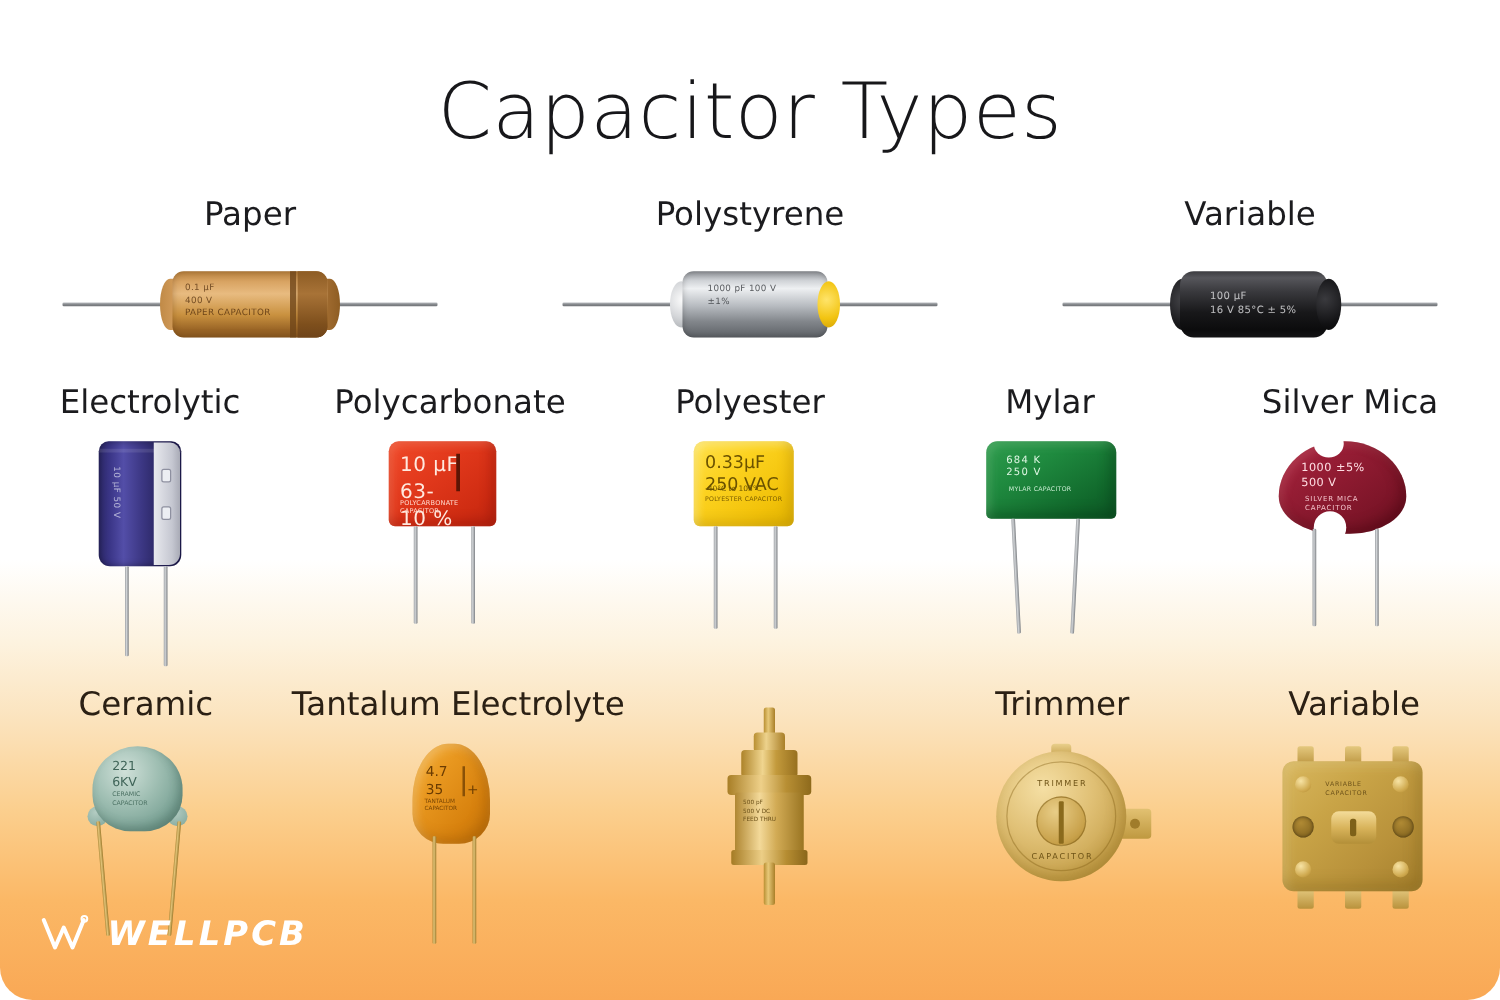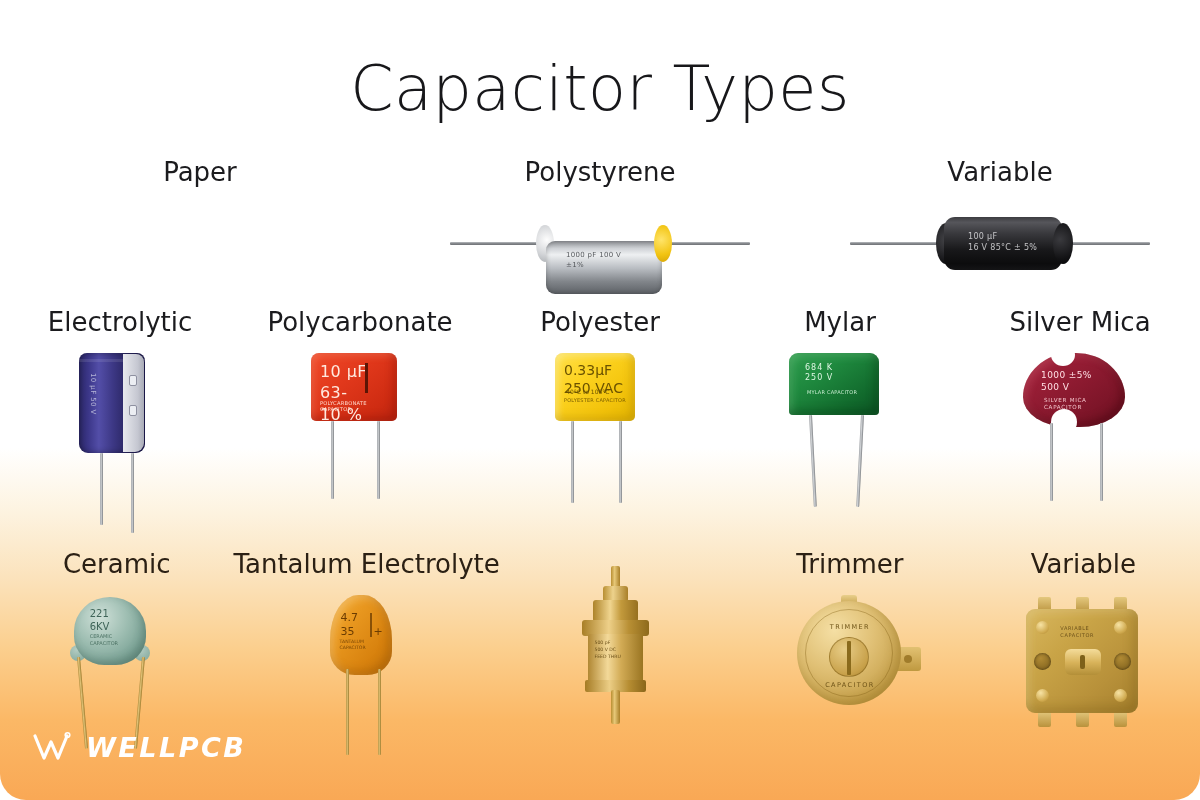--- a/index.html
+++ b/index.html
@@ -140,21 +140,21 @@
     letter-spacing: .3px;
     white-space: pre-line;
   }
   #art-paper .body-print { color: #4a2708; opacity: .72; }
 
   
   #art-polystyrene .body {
     background: linear-gradient(to bottom,
       #8f9297 0%, #cfd2d6 14%, #eef0f2 26%, #b8bcc1 52%, #82868b 76%, #696d72 92%, #5d6166 100%);
     box-shadow: inset 0 0 5px rgba(0,0,0,.25);
-    width: 116px; left: 96px; margin-top: 24px;
+    width: 116px; left: 96px;
   }
   #art-polystyrene .cap-end.left {
     left: 86px;
     background: radial-gradient(circle at 60% 40%, #fdfdfd, #d3d5d8 60%, #aeb1b5);
   }
   #art-polystyrene .cap-end.right {
     left: 204px;
     background: radial-gradient(circle at 40% 40%, #ffe46a, #f2c412 60%, #d6a405);
   }
   #art-polystyrene .body-print { color: #3c3f43; opacity: .85; left: 20px; top: 9px; }
@@ -254,21 +254,21 @@
   #art-polyester .box-print { color:#6b5200; font-size: 14px; top: 8px; }
   #art-polyester .box-sub { color:#7a5d00; font-size: 5px; top: 44px; }
   #art-polyester .box-sub2 { position:absolute; left:9px; top: 35px; color:#6b5200; font-size: 6px;
                              font-family:"DejaVu Sans", sans-serif;}
   #art-polyester .r-lead.l { left: 46px; top: 68px; height: 82px; }
   #art-polyester .r-lead.r { left: 94px; top: 68px; height: 82px; }
 
   #art-mylar .boxcap {
     background: linear-gradient(to bottom right, #2f9c4e 0%, #1f8a3f 34%, #11692c 76%, #0c5324 100%);
     box-shadow: inset -4px -4px 10px rgba(0,50,15,.4), inset 3px 3px 8px rgba(160,235,175,.28);
-    height: 62px; left: 24px; width: 90px; border-radius: 9px 9px 4px 4px;
+    height: 62px; left: 24px; width: 104px; border-radius: 9px 9px 4px 4px;
   }
   #art-mylar .box-print { color:#ddf6e2; font-size: 8px; top: 10px; left: 16px; letter-spacing: 1px;}
   #art-mylar .box-sub { color:#c7ecd0; font-size: 5px; top: 36px; left: 18px; }
   #art-mylar .r-lead.l { left: 44px; top: 62px; height: 92px;
       transform: rotate(-3deg); transform-origin: top center; }
   #art-mylar .r-lead.r { left: 96px; top: 62px; height: 92px;
       transform: rotate(3deg); transform-origin: top center; }
 
   
   #art-silvermica .mica {
@@ -438,20 +438,35 @@
 <body>
 
 <div id="card">
 
   <div id="title">Capacitor Types</div>
 
   <div class="row" id="row1">
 
     <div class="cell">
       <div class="cap-label">Paper</div>
+      <div class="cap-art">
+        <div class="axial" id="art-paper">
+          <div class="lead left"></div>
+          <div class="lead right"></div>
+          <div class="taper-l"></div>
+          <div class="taper-r"></div>
+          <div class="body">
+            <div class="body-print">0.1 µF
+400 V
+PAPER CAPACITOR</div>
+          </div>
+          <div class="stripe-line"></div>
+          <div class="stripe-dark"></div>
+        </div>
+      </div>
     </div>
 
     <div class="cell">
       <div class="cap-label">Polystyrene</div>
       <div class="cap-art">
         <div class="axial" id="art-polystyrene">
           <div class="lead left"></div>
           <div class="lead right"></div>
           <div class="cap-end left"></div>
           <div class="body">

